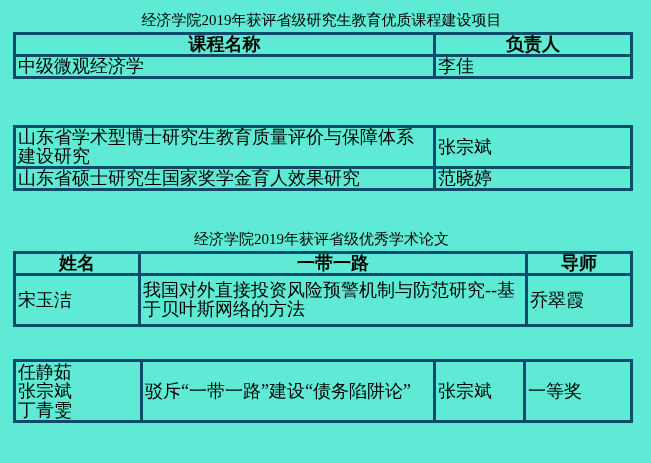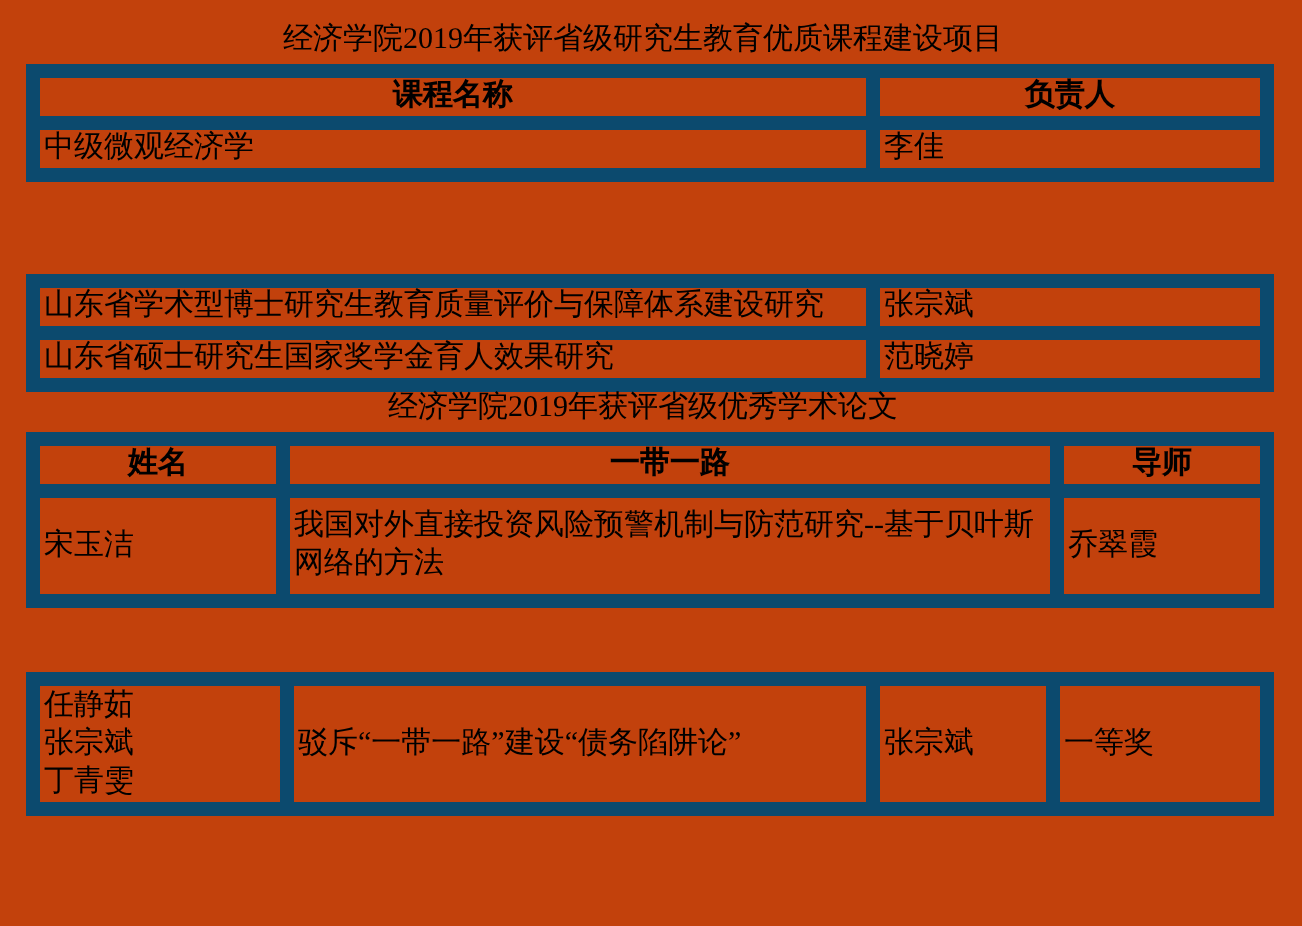--- a/index.html
+++ b/index.html
@@ -3,21 +3,21 @@
 <meta charset="utf-8">
 <style>
   html, body {
     margin: 0;
     padding: 0;
     background: #ffffff;
   }
   .page {
     width: 651px;
     height: 463px;
-    background: #c2410c;
+    background: #5eead4;
     color: #000000;
     font-family: "Liberation Serif", serif;
     box-sizing: border-box;
     padding: 12px 21px 0 13px;
     overflow: hidden;
   }
   .section-title {
     font-size: 15px;
     line-height: 17px;
     text-align: center;
@@ -25,32 +25,32 @@
     margin: 0 0 3px 0;
   }
   table.award-table {
     border-collapse: collapse;
     table-layout: fixed;
     width: 617px;
     border: 2px solid #000000;
   }
   table.award-table th,
   table.award-table td {
-    border: 7px solid #0c4a6e;
+    border: 3px solid #0c4a6e;
     vertical-align: middle;
-    font-size: 15px;
+    font-size: 18px;
     line-height: 19px;
     font-weight: normal;
     padding: 0 2px;
     overflow: hidden;
   }
   table.bold-header th { font-weight: bold; }
   .multiline { white-space: pre-line; }
   #section-2 { margin-top: 46px; }
-  #section-3 { }
+  #section-3 { margin-top: 40px; }
   #section-4 { margin-top: 32px; }
   .h16 { height: 16px; }
   .h17 { height: 17px; }
   .h18 { height: 18px; }
   .h48 { height: 48px; }
   .h58 { height: 58px; }
 </style>
 </head>
 <body>
 

